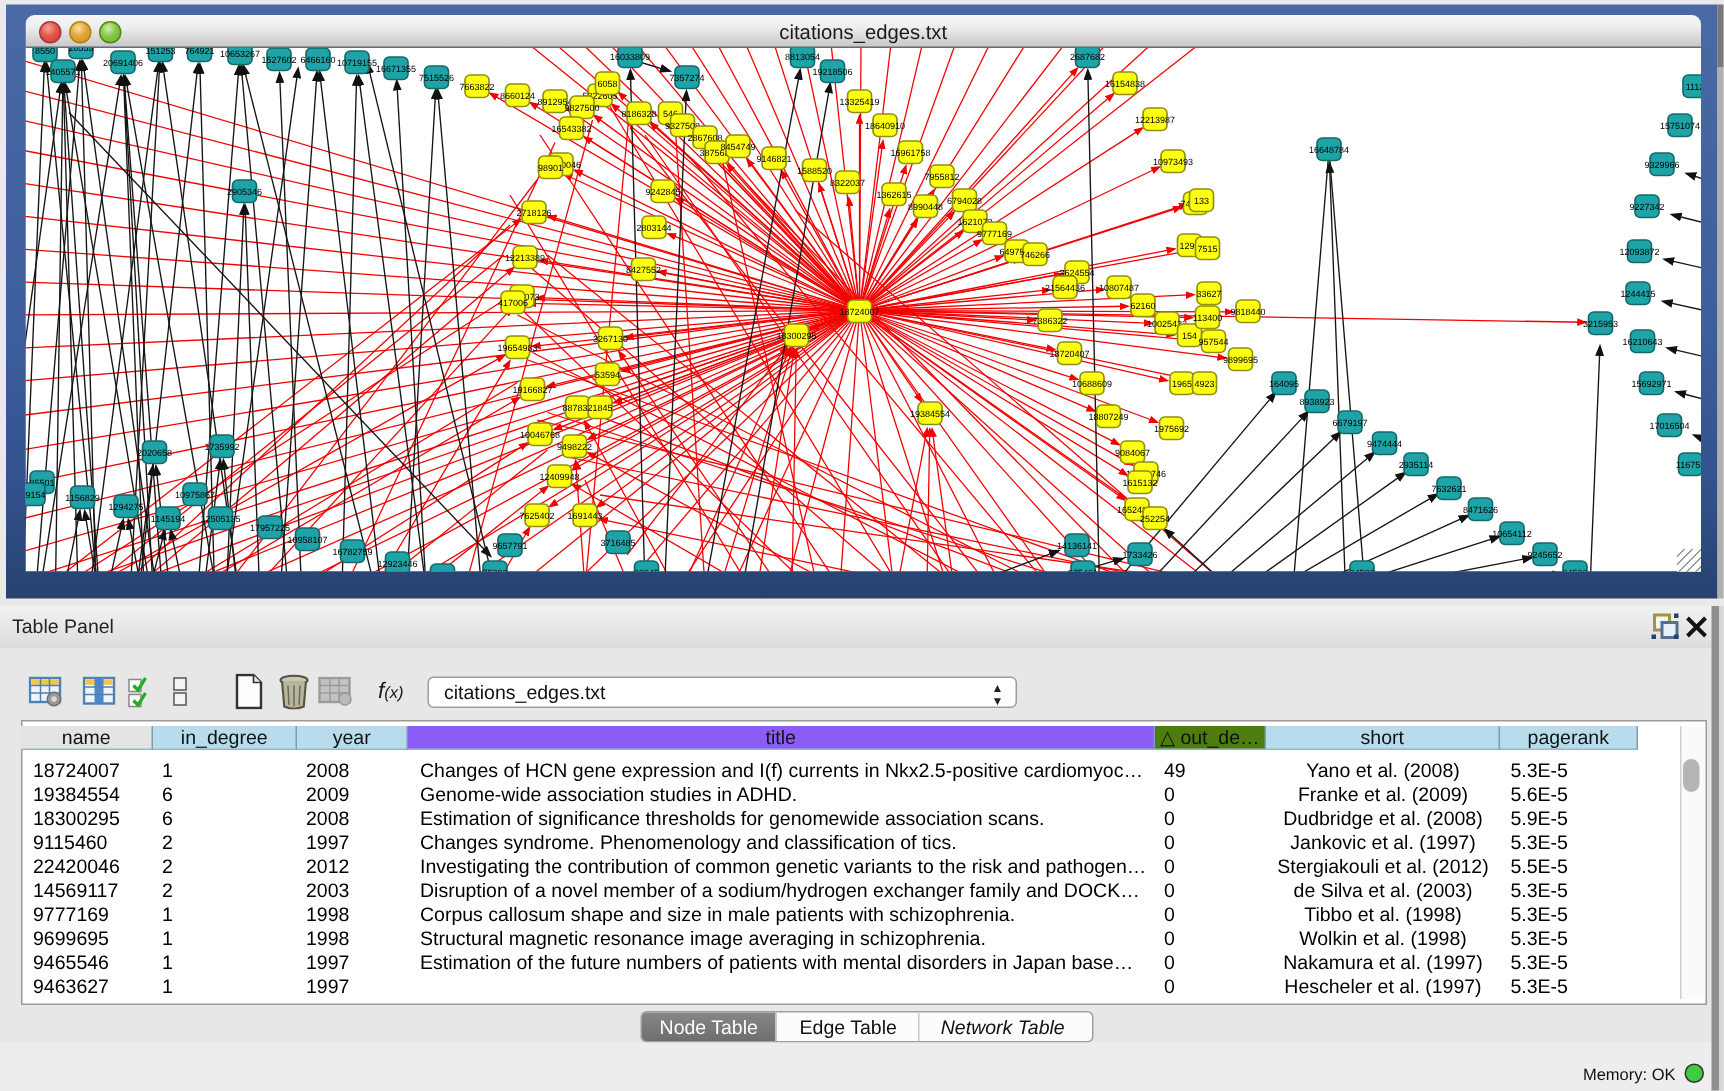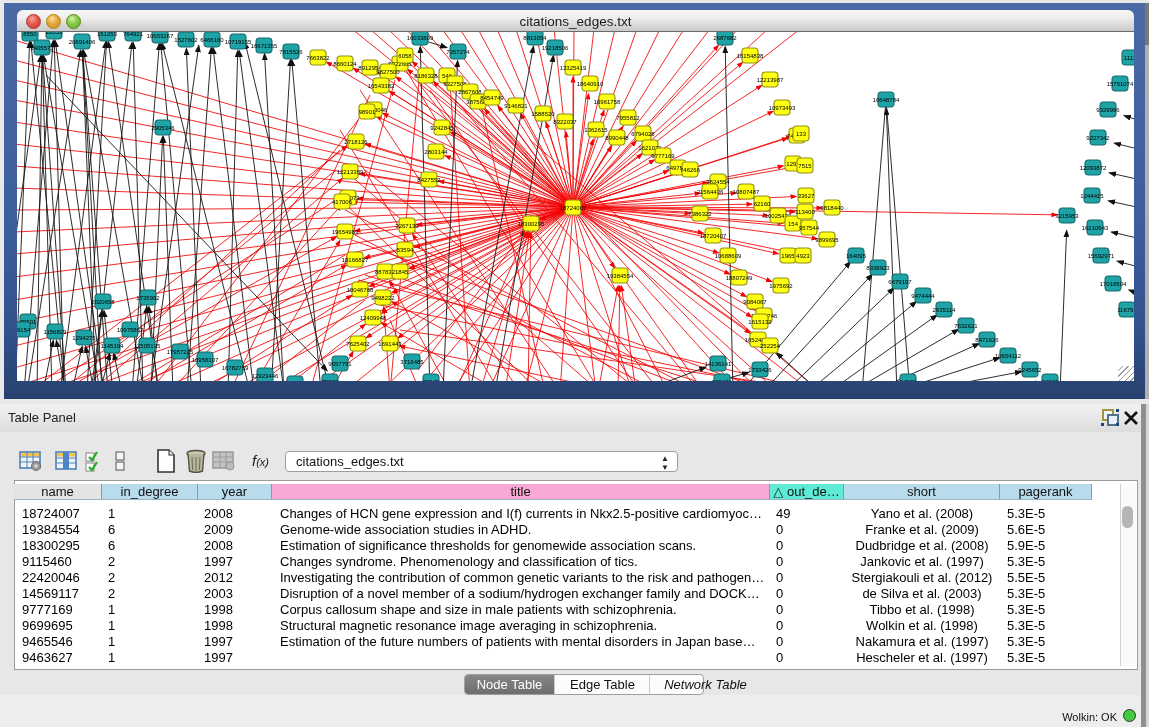--- a/index.html
+++ b/index.html
@@ -41,22 +41,22 @@
 .th{position:absolute;top:484px;height:16px;border-right:1px solid #7b9eb4;box-sizing:border-box;
  font-size:13px;text-align:center;color:#111;line-height:16px;border-bottom:1px solid #9ab6c6;}
 .tr{position:absolute;left:0;height:16px;width:1122px;}
 .td{position:absolute;top:0;height:16px;font-size:13px;color:#000;line-height:16px;
  white-space:nowrap;overflow:hidden;}
 .td.c{text-align:center;}
 #vscroll{position:absolute;left:1120px;top:484px;width:15px;height:182px;background:#fafafa;
  border-left:1px solid #d0d0d0;}
 #vthumb{position:absolute;left:1122px;top:506px;width:11px;height:22px;background:#b5b5b5;border-radius:6px;}
 
-#tabs{position:absolute;left:427px;top:674px;width:240px;height:21px;border:1px solid #9f9f9f;
- border-radius:4px;background:#fcfcfc;box-sizing:border-box;margin-left:37px;}
+#tabs{position:absolute;left:427px;top:674px;width:302px;height:21px;border:1px solid #9f9f9f;
+ border-radius:4px;background:#fcfcfc;box-sizing:border-box;}
 .tab{position:absolute;top:0;height:19px;font-size:13px;line-height:19px;text-align:center;color:#111;}
 #tab1{left:0;width:89px;background:linear-gradient(180deg,#868686,#6e6e6e);color:#fff;border-radius:3px 0 0 3px;}
 #tab2{left:89px;width:95px;border-left:1px solid #c9c9c9;}
 #tab3{left:184px;width:111px;border-left:1px solid #c9c9c9;font-style:italic;}
 
 #status{position:absolute;left:0;top:695px;width:1149px;height:32px;background:#ededed;}
 #mem{position:absolute;right:32px;top:16px;font-size:11px;color:#111;}
 #dot{position:absolute;right:13px;top:14px;width:13px;height:13px;border-radius:50%;
  background:#3fcc3f;border:1.5px solid #333;box-sizing:border-box;}
 </style></head>
@@ -703,22 +703,22 @@
  <line x1="14" y1="1" x2="14" y2="17" stroke="#9b9b9b"></line>
     <line x1="1" y1="11" x2="21" y2="11" stroke="#9b9b9b"></line>
  <circle cx="18" cy="15" r="4" fill="#bbb" stroke="#999"></circle>
 </svg>
 <div class="abs" style="left:252px;top:452px;font-size:15px;font-style:italic;font-weight:normal;color:#1a1a1a;">f<span style="font-size:11px">(x)</span></div>
 <div id="combo">citations_edges.txt<span class="step" style="line-height:9px;display:inline-block;position:absolute;right:8px;top:2px;">▲<br>▼</span></div>
 <div id="tablebox"></div>
 <div class="th" style="left:14px;width:88px;background:#e4e4e4">name</div>
 <div class="th" style="left:102px;width:96px;background:#b8dcec">in_degree</div>
 <div class="th" style="left:198px;width:74px;background:#b8dcec">year</div>
-<div class="th" style="left:272px;width:498px;background:#f9a8d4">title</div>
-<div class="th" style="left:770px;width:74px;background:#5eead4">△ out_de…</div>
+<div class="th" style="left:272px;width:498px;background:#8b5cf6">title</div>
+<div class="th" style="left:770px;width:74px;background:#4d7c0f">△ out_de…</div>
 <div class="th" style="left:844px;width:156px;background:#b8dcec">short</div>
 <div class="th" style="left:1000px;width:92px;background:#b8dcec">pagerank</div>
 <div class="tr" style="top:506px">
     <div class="td" style="left:22px;width:80px">18724007</div>
     <div class="td" style="left:108px;width:90px">1</div>
     <div class="td" style="left:204px;width:68px">2008</div>
     <div class="td" style="left:280px;width:490px">Changes of HCN gene expression and I(f) currents in Nkx2.5-positive cardiomyoc…</div>
     <div class="td" style="left:776px;width:68px">49</div>
     <div class="td c" style="left:844px;width:156px">Yano et al. (2008)</div>
     <div class="td" style="left:1007px;width:85px">5.3E-5</div>
@@ -804,15 +804,15 @@
     <div class="td" style="left:1007px;width:85px">5.3E-5</div>
   </div>
 <div id="vscroll"></div>
 <div id="vthumb"></div>
 <div id="tabs">
     <div class="tab" id="tab1">Node Table</div>
     <div class="tab" id="tab2">Edge Table</div>
     <div class="tab" id="tab3">Network Table</div>
   </div>
 <div id="status">
-    <div id="mem">Wolkin: OK</div>
+    <div id="mem">Memory: OK</div>
     <div id="dot"></div>
   </div>
 
 </body></html>

